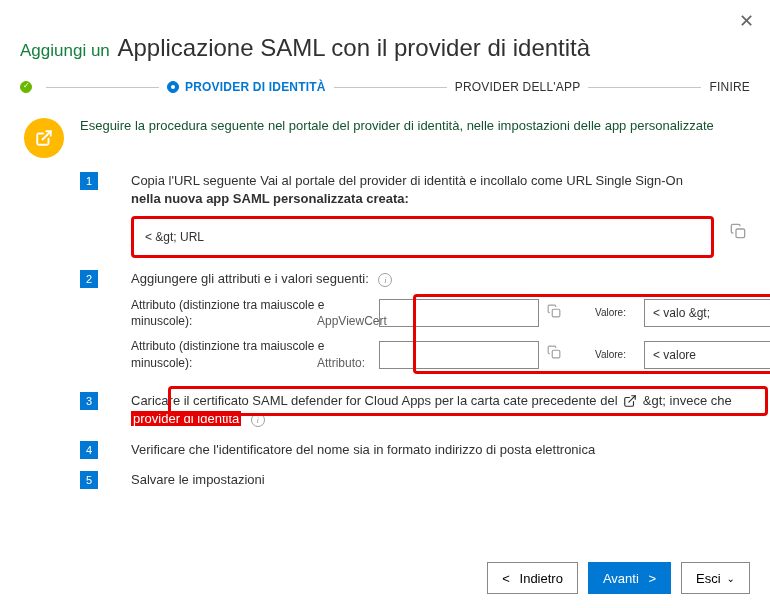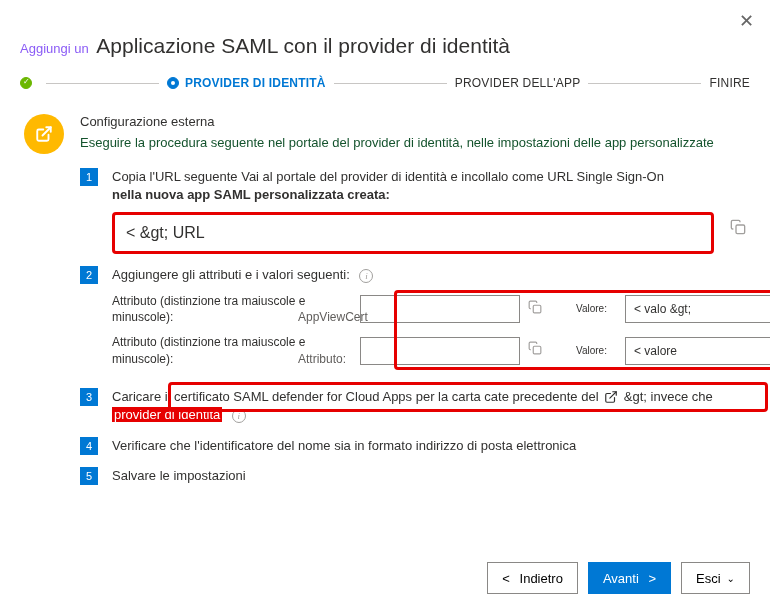--- a/index.html
+++ b/index.html
@@ -1,22 +1,22 @@
 <!DOCTYPE html>
 <html><head>
 <meta charset="utf-8">
 <style>
   * { box-sizing: border-box; margin: 0; padding: 0; }
   body { font-family: "Segoe UI", Arial, sans-serif; font-size: 13px; color: #323130; width: 770px; height: 608px; position: relative; background: #fff; overflow: hidden; }
 
   .close-btn { position: absolute; top: 10px; right: 16px; font-size: 18px; color: #666; cursor: pointer; }
 
   .header { padding: 34px 20px 0 20px; }
-  .header .pre { font-size: 13px; color: #8b5cf6; display: inline-block; vertical-align: baseline; }
-  .header .title { font-size: 21px; font-weight: 400; display: inline-block; margin-left: 4px; vertical-align: baseline; }
+  .header .pre { font-size: 17px; color: #15803d; display: inline-block; vertical-align: baseline; }
+  .header .title { font-size: 24px; font-weight: 400; display: inline-block; margin-left: 4px; vertical-align: baseline; }
 
   .stepper { display: flex; align-items: center; padding: 18px 20px 0 20px; gap: 0; }
   .step { display: flex; align-items: center; font-size: 12px; letter-spacing: 0.2px; white-space: nowrap; }
   .step .dot { width: 12px; height: 12px; border-radius: 50%; margin-right: 6px; flex-shrink: 0; border: 1px solid #8a8886; }
   .step.done .dot { background: #6bb700; border-color: #6bb700; position: relative; }
   .step.done .dot::after { content: "✓"; color:#fff; font-size:8px; position:absolute; top:-1px; left:2px; }
   .step.done .label { color: #6bb700; text-decoration: line-through; }
   .step.active .dot { background: #0078d4; border-color: #0078d4; position: relative; }
   .step.active .dot::after { content:""; position:absolute; top:3px; left:3px; width:4px; height:4px; border-radius:50%; background:#fff; }
   .step.active .label { color: #0078d4; font-weight: 600; }
@@ -26,25 +26,25 @@
   .content { padding: 24px 24px 0 24px; }
   .ext-head { display: flex; align-items: flex-start; gap: 16px; margin-bottom: 14px; }
   .ext-icon { width: 40px; height: 40px; border-radius: 50%; background: #ffb900; color: #fff; display: flex; align-items: center; justify-content: center; flex-shrink: 0; }
   .ext-icon svg { width: 18px; height: 18px; }
   .ext-title { font-size: 13px; color: #323130; margin-bottom: 6px; }
   .ext-sub { font-size: 13px; color: #14532d; }
 
   .steps-list { margin-left: 56px; }
   .step-row { display: flex; align-items: flex-start; gap: 14px; margin-bottom: 12px; position: relative; }
   .step-num { background: #0078d4; color: #fff; width: 18px; height: 18px; font-size: 11px; display: flex; align-items: center; justify-content: center; flex-shrink: 0; }
-  .step-body { flex: 1 1 auto; font-size: 13px; color: #323130; line-height: 1.4; }
+  .step-body { flex: 1 1 auto; font-size: 13px; color: #323130; line-height: 1.4; margin-left: 19px; }
   .step-body .bold { font-weight: 600; display:block; }
 
   .field-box { border: 3px solid #e60000; border-radius: 4px; margin-top: 8px; padding: 3px 0; }
-  .input-like { display:flex; align-items:center; height: 30px; background:#fff; padding:0 10px; font-size:16px; color:#323130; border:1px solid transparent; }
+  .input-like { display:flex; align-items:center; height: 30px; background:#fff; padding:0 10px; font-size:12px; color:#323130; border:1px solid transparent; }
   .copy-icon { color:#a19f9d; margin-left:8px; flex-shrink:0; }
 
   .attr-row { display:flex; align-items:center; gap:8px; margin-top:8px; }
   .attr-label { width:240px; font-size:12px; color:#323130; position:relative; }
   .overlap { position:absolute; left:186px; color:#605e5c; font-size:12px; pointer-events:none; }
   .attr-field-wrap { display:flex; align-items:center; }
   .attr-textbox { width:160px; height:28px; border:1px solid #8a8886; padding:0 8px; font-size:12px; color:#323130; display:flex; align-items:center; background:#fff; }
   .val-label { font-size:10px; margin-left:26px; margin-right:10px; }
   .info-icon { width:14px; height:14px; border:1px solid #a19f9d; border-radius:50%; display:inline-flex; align-items:center; justify-content:center; font-size:9px; color:#a19f9d; font-style:italic; font-family:Georgia,serif; }
 
@@ -91,21 +91,20 @@
 <div class="content">
   <div class="ext-head">
     <div class="ext-icon">
       <svg viewBox="0 0 24 24" fill="none" stroke="currentColor" stroke-width="2.5" stroke-linecap="round" stroke-linejoin="round">
           <path d="M18 13v6a2 2 0 0 1-2 2H5a2 2 0 0 1-2-2V8a2 2 0 0 1 2-2h6"></path>
           <polyline points="15 3 21 3 21 9"></polyline>
           <line x1="10" y1="14" x2="21" y2="3"></line>
         </svg>
     </div>
     <div>
-      <div class="ext-title">Configurazione esterna</div>
       <div class="ext-sub">Eseguire la procedura seguente nel portale del provider di identità, nelle impostazioni delle app personalizzate</div>
     </div>
   </div>
 
   <div class="steps-list">
 
     <div class="step-row">
       <div class="step-num">1</div>
       <div class="step-body">
         <span>Copia l'URL seguente Vai al portale del provider di identità e incollalo come URL Single Sign-On</span>

